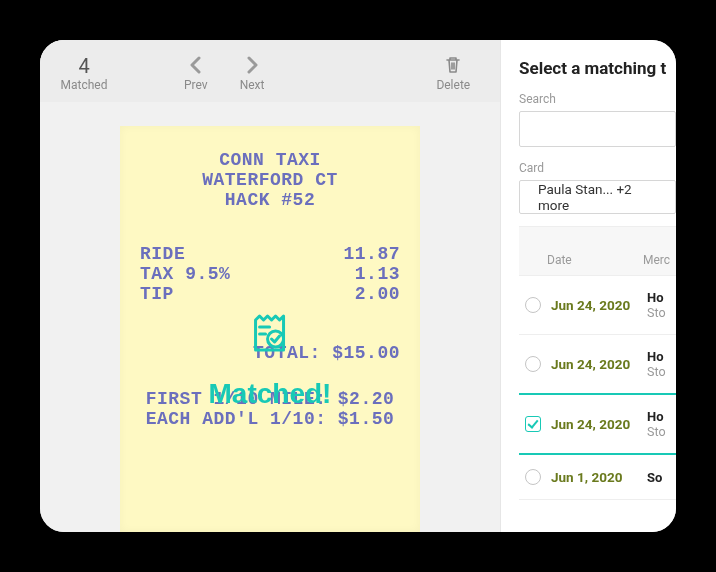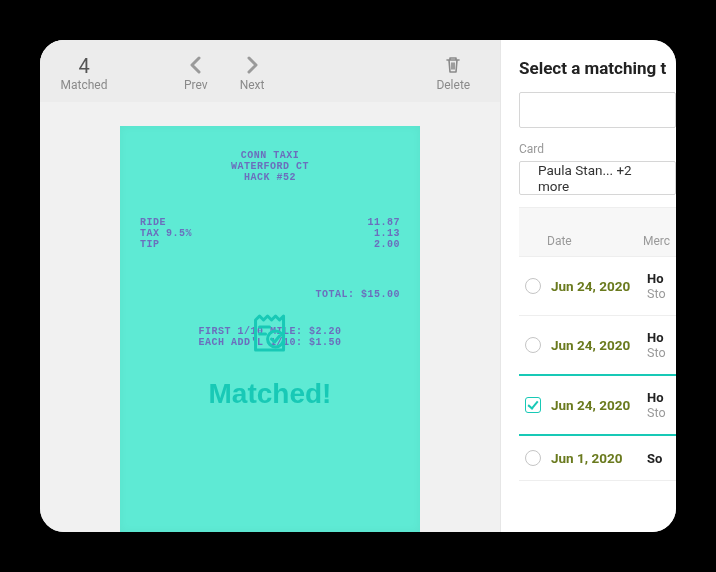--- a/index.html
+++ b/index.html
@@ -49,26 +49,26 @@
   svg { display:block; }
   .receipt-wrap {
     flex: 1;
     padding: 24px 40px 0 40px;
     position: relative;
     display:flex;
     justify-content:center;
   }
   .receipt {
     width: 300px;
-    background: #5eead4;
+    background: #fef9c3;
     padding: 24px 20px 10px 20px;
     font-family: "Courier New", monospace;
     color: #6b6fbd;
     font-weight: 700;
-    font-size: 10px;
+    font-size: 18px;
     letter-spacing: 0.5px;
     box-shadow: 0 0 10px rgba(0,0,0,0.04) inset;
     filter: blur(0.3px);
     position:relative;
   }
   .receipt .center { text-align:center; }
   .receipt .row { display:flex; justify-content:space-between; }
   .receipt .blk1 { margin-bottom: 34px; }
   .receipt .blk2 { margin-bottom: 39px; }
   .receipt .total { text-align:right; margin-bottom: 26px; }
@@ -195,20 +195,21 @@
           </svg>
         </div>
         <div class="mlabel">Matched!</div>
       </div>
     </div>
   </div>
 
   <div class="side">
     <div class="side-title">Select a matching t</div>
 
+    <div class="field-label">Search</div>
     <input class="search-box" value="" style="">
 
     <div class="field-label">Card</div>
     <div class="card-select">
       <span>Paula Stan... +2 more</span>
     </div>
 
     <div class="grid-head">
       <div class="gh-date">Date</div>
       <div>Merc</div>

